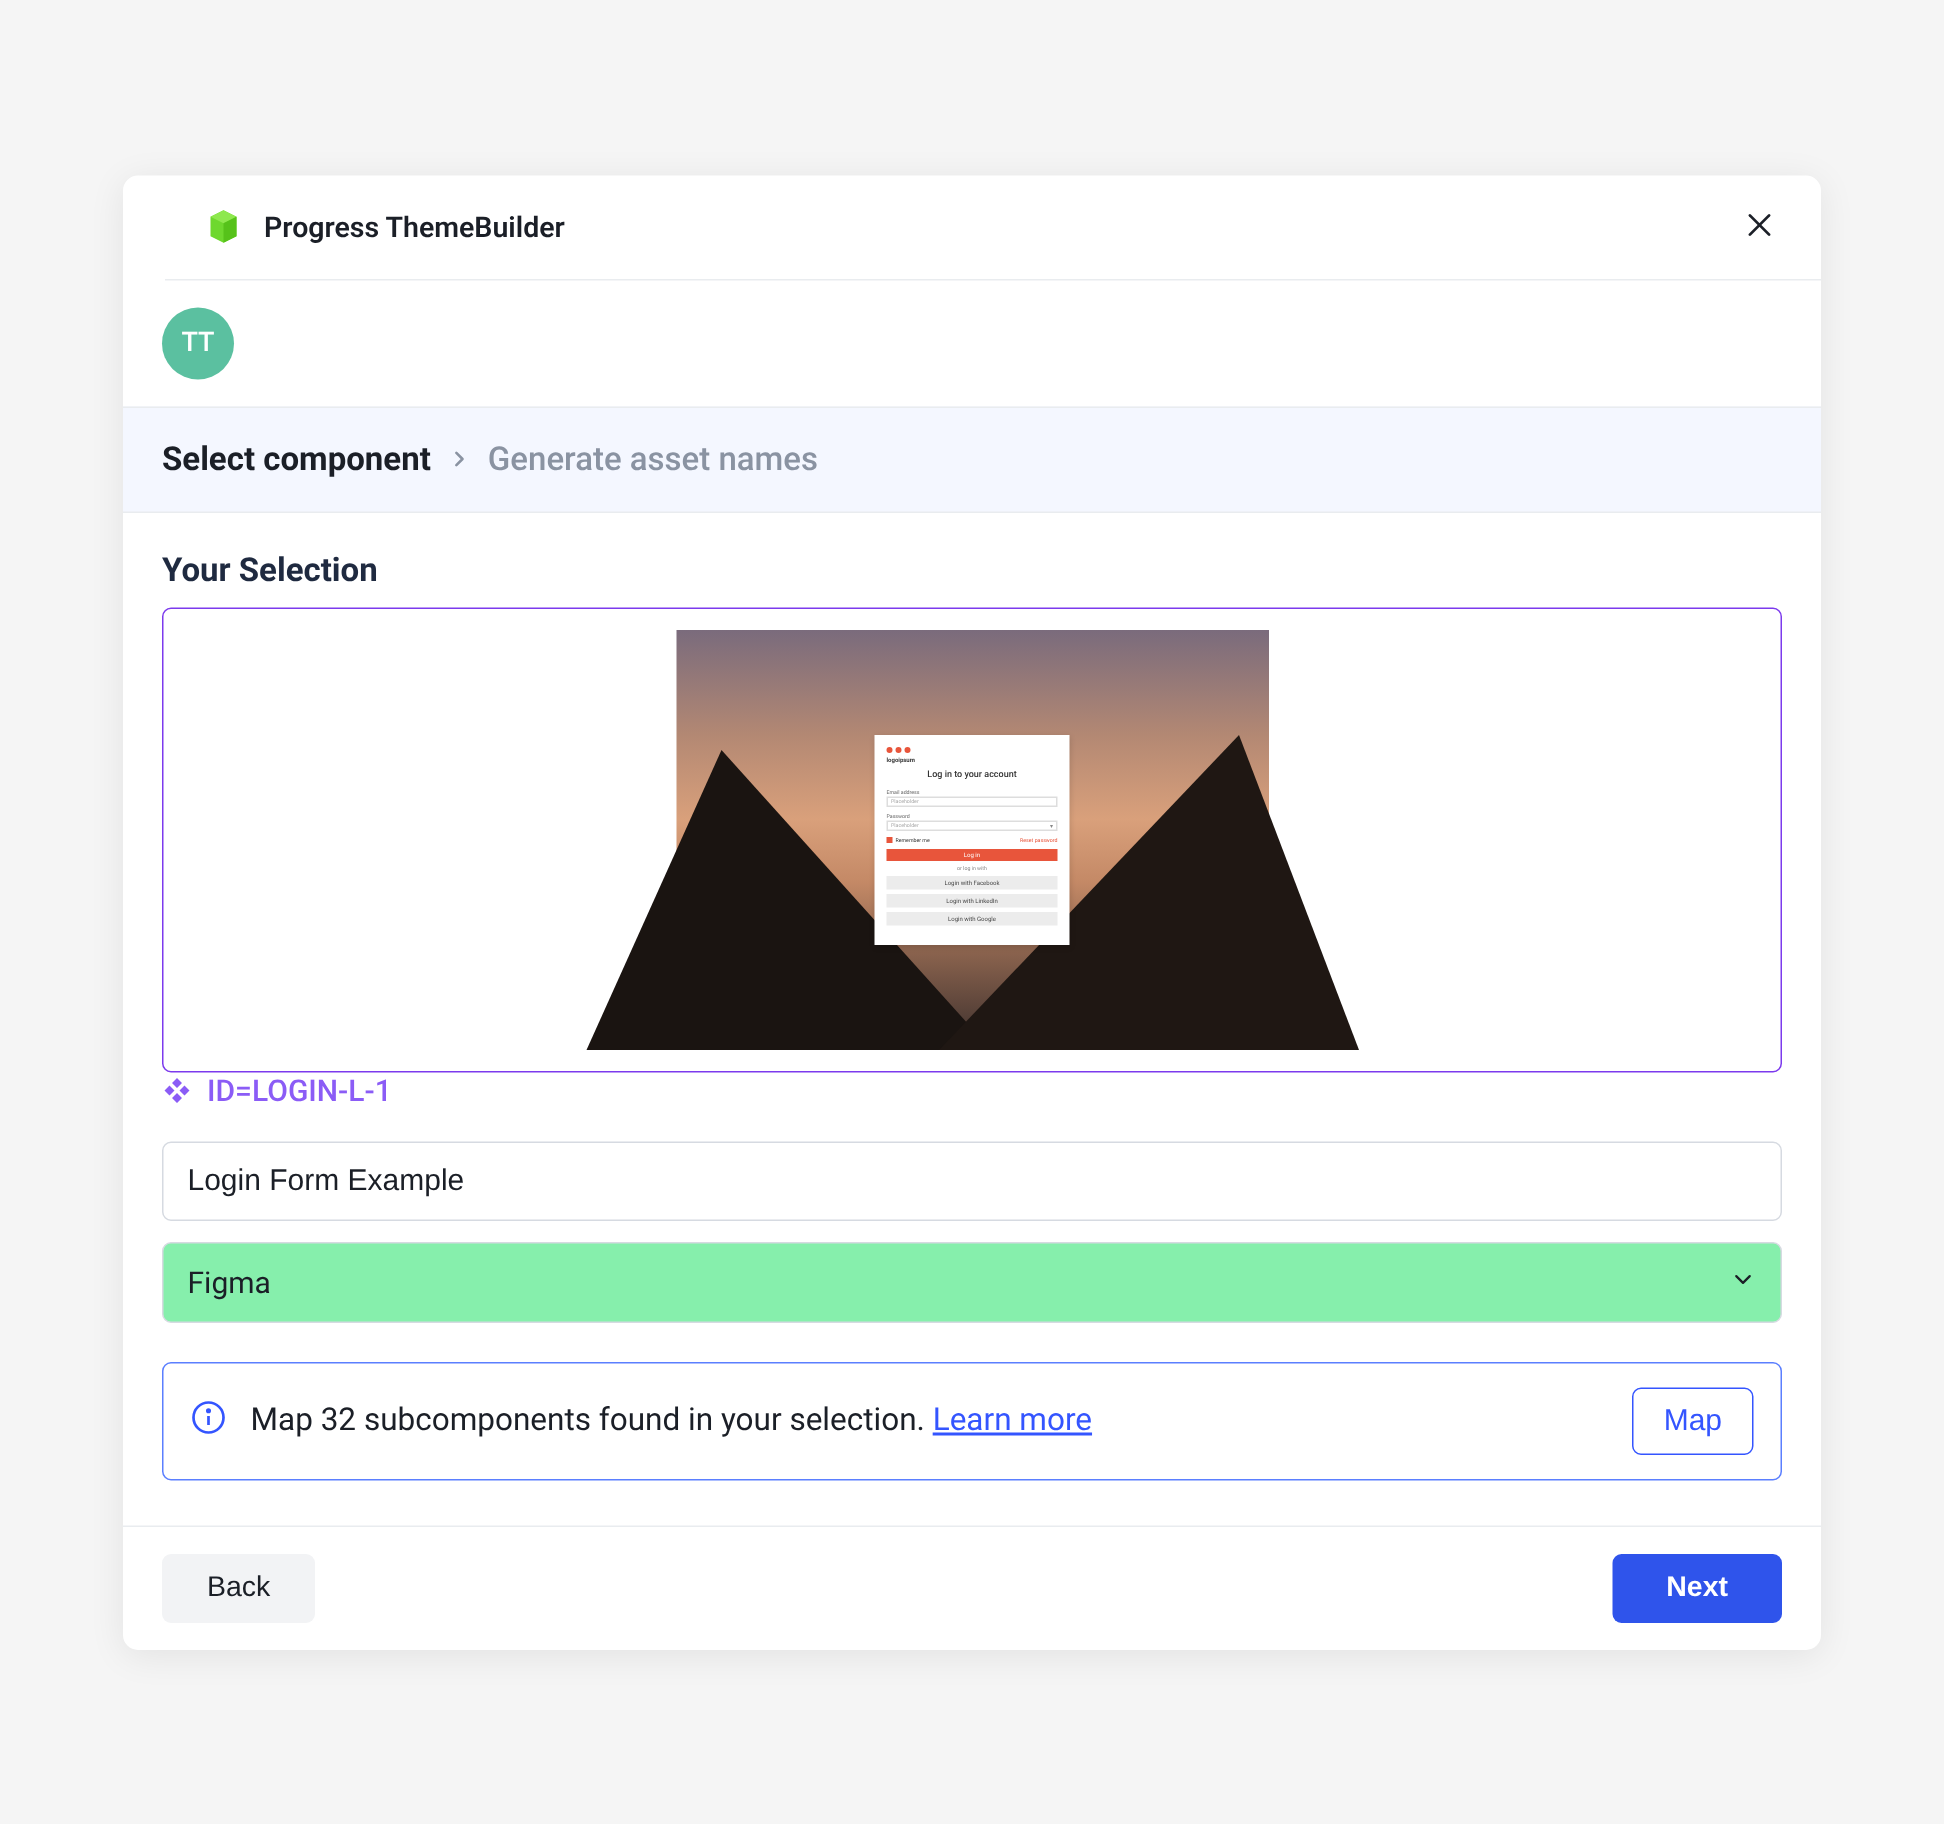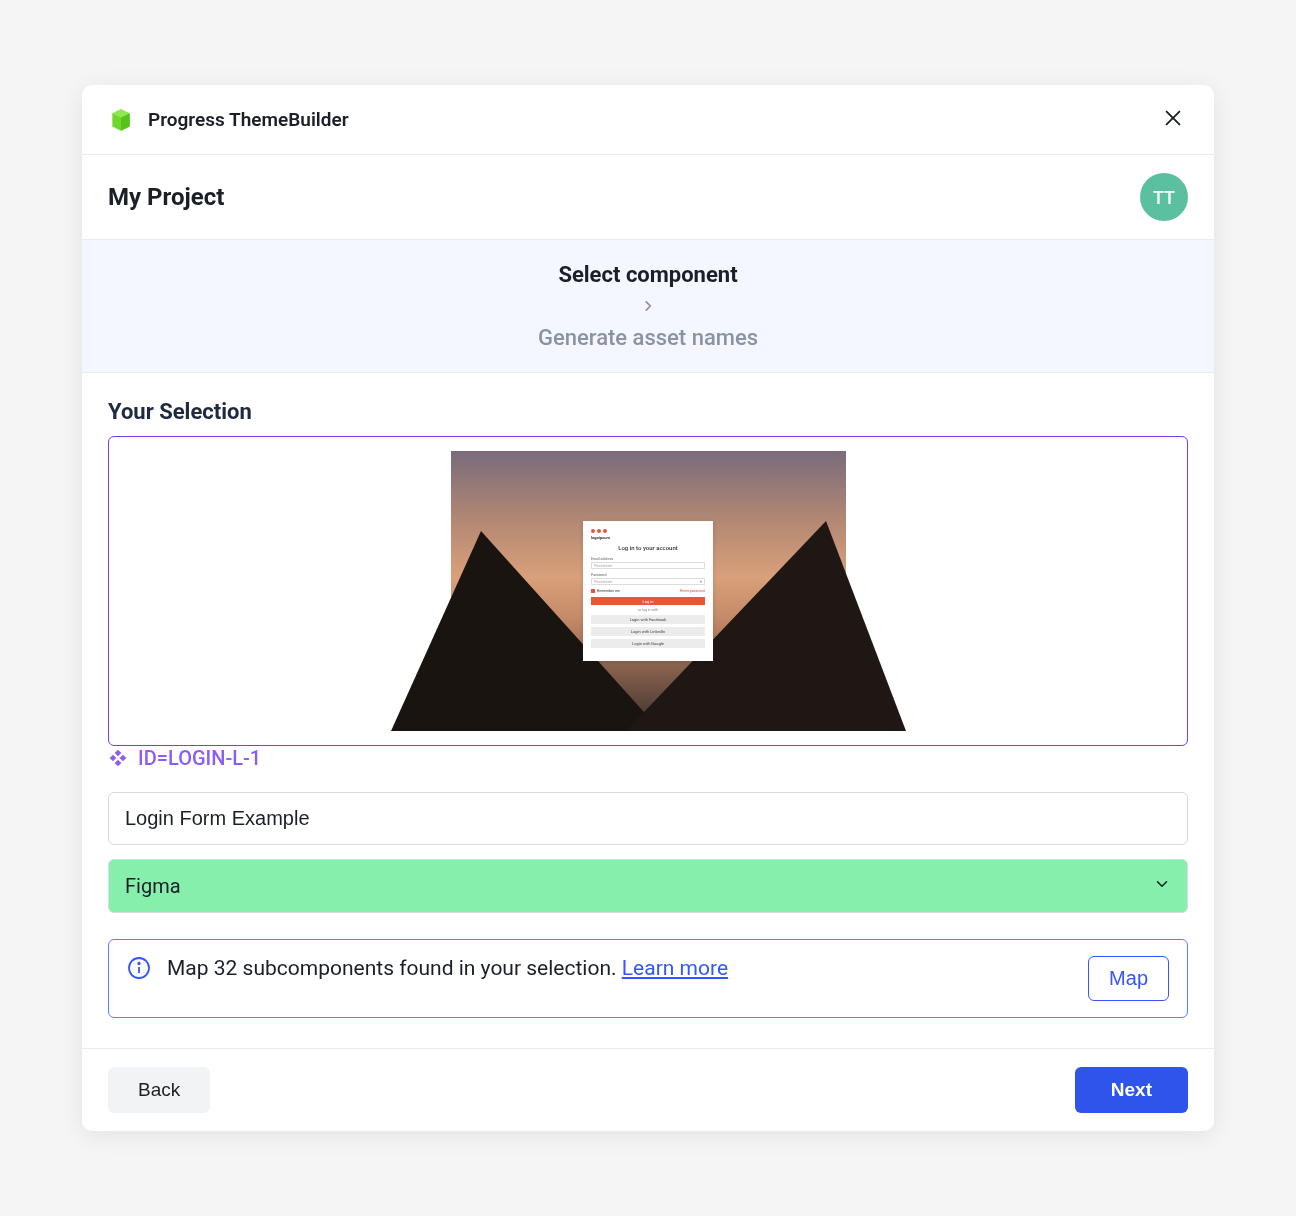--- a/index.html
+++ b/index.html
@@ -19,20 +19,21 @@
     box-shadow: 0 4px 24px rgba(0,0,0,0.08);
     overflow: hidden;
     display: flex;
     flex-direction: column;
   }
   .header {
     display: flex;
     align-items: center;
     padding: 18px 26px;
     border-bottom: 1px solid #e9ecef;
+    margin-left: 28px;
   }
   .logo {
     width: 26px;
     height: 26px;
     margin-right: 14px;
   }
   .app-title {
     font-size: 19px;
     font-weight: 600;
     color: #1b1f27;
@@ -68,21 +69,20 @@
     justify-content: center;
   }
   .breadcrumb-bar {
     background: #f4f7ff;
     border-top: 1px solid #e9ecef;
     border-bottom: 1px solid #e9ecef;
     padding: 22px 26px;
     display: flex;
     align-items: center;
     gap: 12px;
-    flex-direction: column;
   }
   .bc-current {
     font-size: 22px;
     font-weight: 700;
     color: #1b1f27;
   }
   .bc-next {
     font-size: 22px;
     font-weight: 500;
     color: #8a93a2;
@@ -191,21 +191,21 @@
     align-items:center;
     justify-content:space-between;
     cursor:pointer;
   }
   .info-bar {
     margin-top: 26px;
     border: 1.5px solid #5b7fff;
     border-radius: 6px;
     padding: 16px 18px;
     display:flex;
-    align-items:flex-start;
+    align-items:center;
     gap:16px;
   }
   .info-icon { flex-shrink:0; }
   .info-text {
     font-size: 21px;
     color: #1b1f27;
     flex:1;
   }
   .learn-link {
     color:#3455ff;
@@ -267,21 +267,20 @@
       <span>
         <svg width="22" height="22" viewBox="0 0 24 24" fill="none" stroke="#1b1f27" stroke-width="2" stroke-linecap="round">
           <line x1="5" y1="5" x2="19" y2="19"></line>
             <line x1="19" y1="5" x2="5" y2="19"></line>
         </svg>
       </span>
     </button>
   </div>
 
   <div class="subheader">
-    <div class="project-name">My Project</div>
     <div class="avatar">TT</div>
   </div>
 
   <div class="breadcrumb-bar">
     <span class="bc-current">Select component</span>
     <span class="bc-sep">
       <svg width="14" height="14" viewBox="0 0 24 24" fill="none" stroke="#8a93a2" stroke-width="3" stroke-linecap="round" stroke-linejoin="round">
           <polyline points="9 5 16 12 9 19"></polyline>
         </svg>
     </span>

